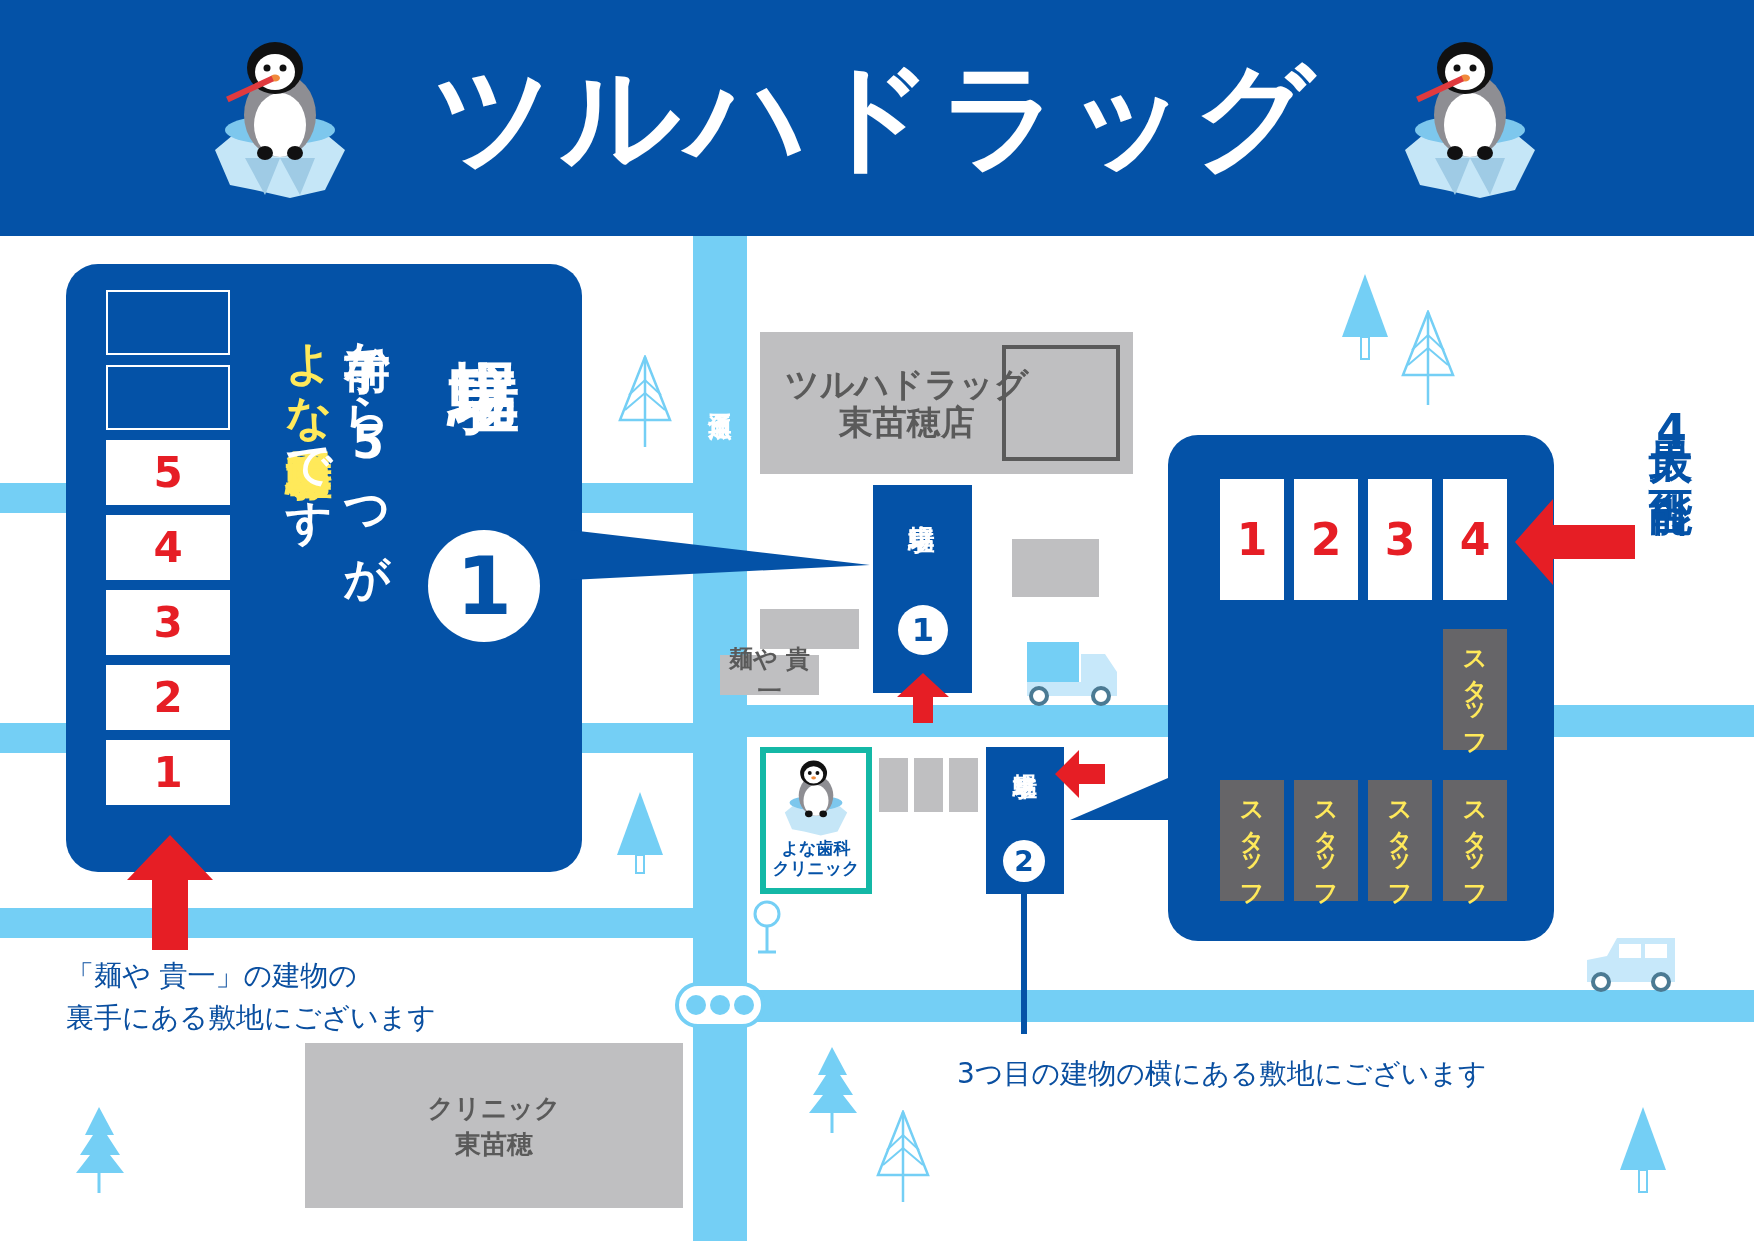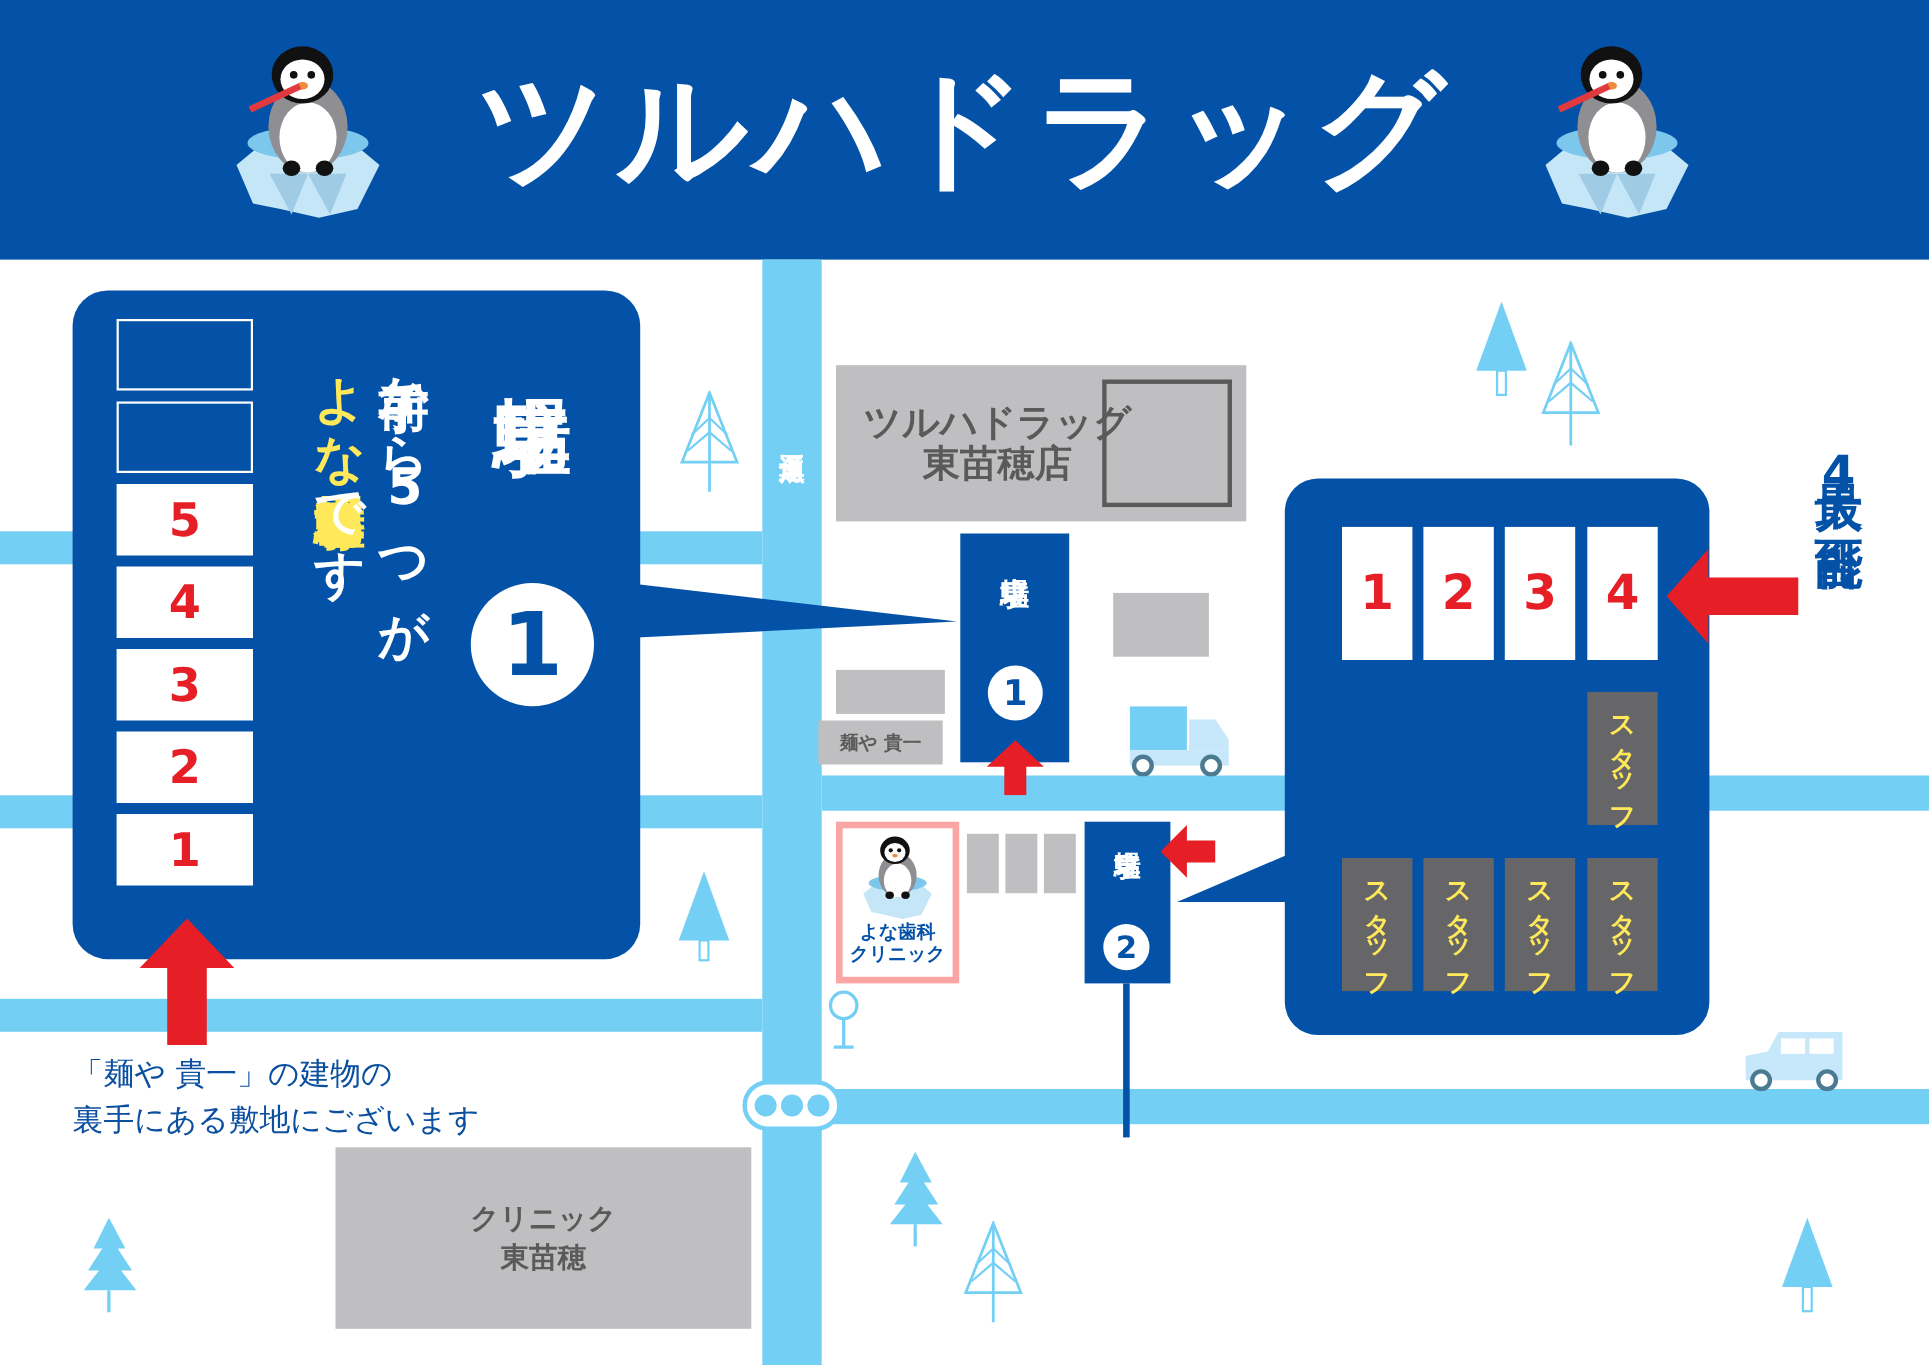--- a/index.html
+++ b/index.html
@@ -101,36 +101,36 @@
 
 <div class="abs note" style="left:66px;top:955px;font-size:28px;line-height:42px">
   <div>「麺や 貴一」の建物の</div>
   <div>裏手にある敷地にございます</div>
 </div>
 
 <div class="abs bldg" style="left:760px;top:332px;width:373px;height:142px;font-size:34px;white-space:pre-line;line-height:38px;justify-content:flex-start;padding-left:25px;box-sizing:border-box"><span>ツルハドラッグ
 東苗穂店</span></div>
 <div class="abs" style="left:1002px;top:345px;width:118px;height:116px;border:4px solid #5a5a5a;box-sizing:border-box"></div>
 <div class="abs bldg" style="left:760px;top:609px;width:99px;height:40px"></div>
-<div class="abs bldg" style="left:744px;top:655px;width:113px;height:40px;font-size:17px">麺や 貴一</div>
+<div class="abs bldg" style="left:720px;top:655px;width:99px;height:40px;font-size:24px">麺や 貴一</div>
 <div class="abs bldg" style="left:1012px;top:539px;width:87px;height:58px"></div>
 <div class="abs bldg" style="left:305px;top:1043px;width:378px;height:165px;font-size:26px;white-space:pre-line;line-height:36px">クリニック
 東苗穂</div>
 <div class="abs bldg" style="left:879px;top:758px;width:29px;height:54px"></div>
 <div class="abs bldg" style="left:914px;top:758px;width:29px;height:54px"></div>
 <div class="abs bldg" style="left:949px;top:758px;width:29px;height:54px"></div>
 
 <div class="abs navy" style="left:873px;top:485px;width:99px;height:208px"></div>
 <div class="abs vtext" style="left:905px;top:505px;color:#fff;font-size:26px;line-height:34px">駐車場</div>
 <div class="abs circle" style="left:898px;top:605px;width:50px;height:50px;font-size:32px">1</div>
 <svg class="abs" style="left:896px;top:673px" width="54" height="50">
   <polygon points="27,0 53,24 37,24 37,50 17,50 17,24 1,24" fill="#e61e25"></polygon>
 </svg>
 
-<div class="abs" style="left:760px;top:747px;width:112px;height:147px;border:6px solid #fca5a5;background:#fff;box-sizing:border-box">
+<div class="abs" style="left:760px;top:747px;width:112px;height:147px;border:6px solid #14b8a6;background:#fff;box-sizing:border-box">
   <svg style="position:absolute;left:14px;top:6px" width="72" height="78" viewBox="0 0 150 160">
     <polygon points="10,110 40,85 110,85 140,110 120,150 85,158 50,150 25,145" fill="#c5e6f7"></polygon>
     <ellipse cx="75" cy="90" rx="55" ry="15" fill="#7dc7ed"></ellipse>
     <ellipse cx="75" cy="75" rx="36" ry="42" fill="#8e8e93"></ellipse>
     <ellipse cx="75" cy="85" rx="26" ry="32" fill="#fff"></ellipse>
     <ellipse cx="70" cy="28" rx="28" ry="26" fill="#111"></ellipse>
     <ellipse cx="70" cy="32" rx="20" ry="18" fill="#fff"></ellipse>
     <circle cx="62" cy="28" r="4" fill="#111"></circle>
       <circle cx="78" cy="28" r="4" fill="#111"></circle>
     <ellipse cx="70" cy="38" rx="5" ry="3.5" fill="#f08a3c"></ellipse>
@@ -163,20 +163,21 @@
 <div class="abs staff vtext" style="left:1294px;top:780px;width:64px;height:121px;line-height:64px">スタッフ</div>
 <div class="abs staff vtext" style="left:1368px;top:780px;width:64px;height:121px;line-height:64px">スタッフ</div>
 <div class="abs staff vtext" style="left:1443px;top:780px;width:64px;height:121px;line-height:64px">スタッフ</div>
 
 <svg class="abs" style="left:1515px;top:497px" width="120" height="90">
   <polygon points="0,45 38,2 38,28 120,28 120,62 38,62 38,88" fill="#e61e25"></polygon>
 </svg>
 <div class="abs vtext" style="left:1645px;top:405px;color:#0452a7;font-size:44px;line-height:52px">最大4台可能</div>
 
 <div class="abs note" style="left:957px;top:1052px;font-size:28px;line-height:44px">
+  <div>3つ目の建物の横にある敷地にございます</div>
 </div>
 
 <svg class="abs" style="left:1027px;top:642px" width="92" height="64">
   <rect x="0" y="0" width="52" height="40" fill="#74cff5"></rect>
   <path d="M0,40 L90,40 L90,30 L78,12 L54,12 L54,40" fill="#c7e8fa"></path>
   <rect x="0" y="40" width="90" height="14" fill="#c7e8fa"></rect>
   <circle cx="12" cy="54" r="8" fill="#fff" stroke="#4b7a93" stroke-width="4"></circle>
   <circle cx="74" cy="54" r="8" fill="#fff" stroke="#4b7a93" stroke-width="4"></circle>
 </svg>
 <svg class="abs" style="left:1585px;top:938px" width="95" height="54">

